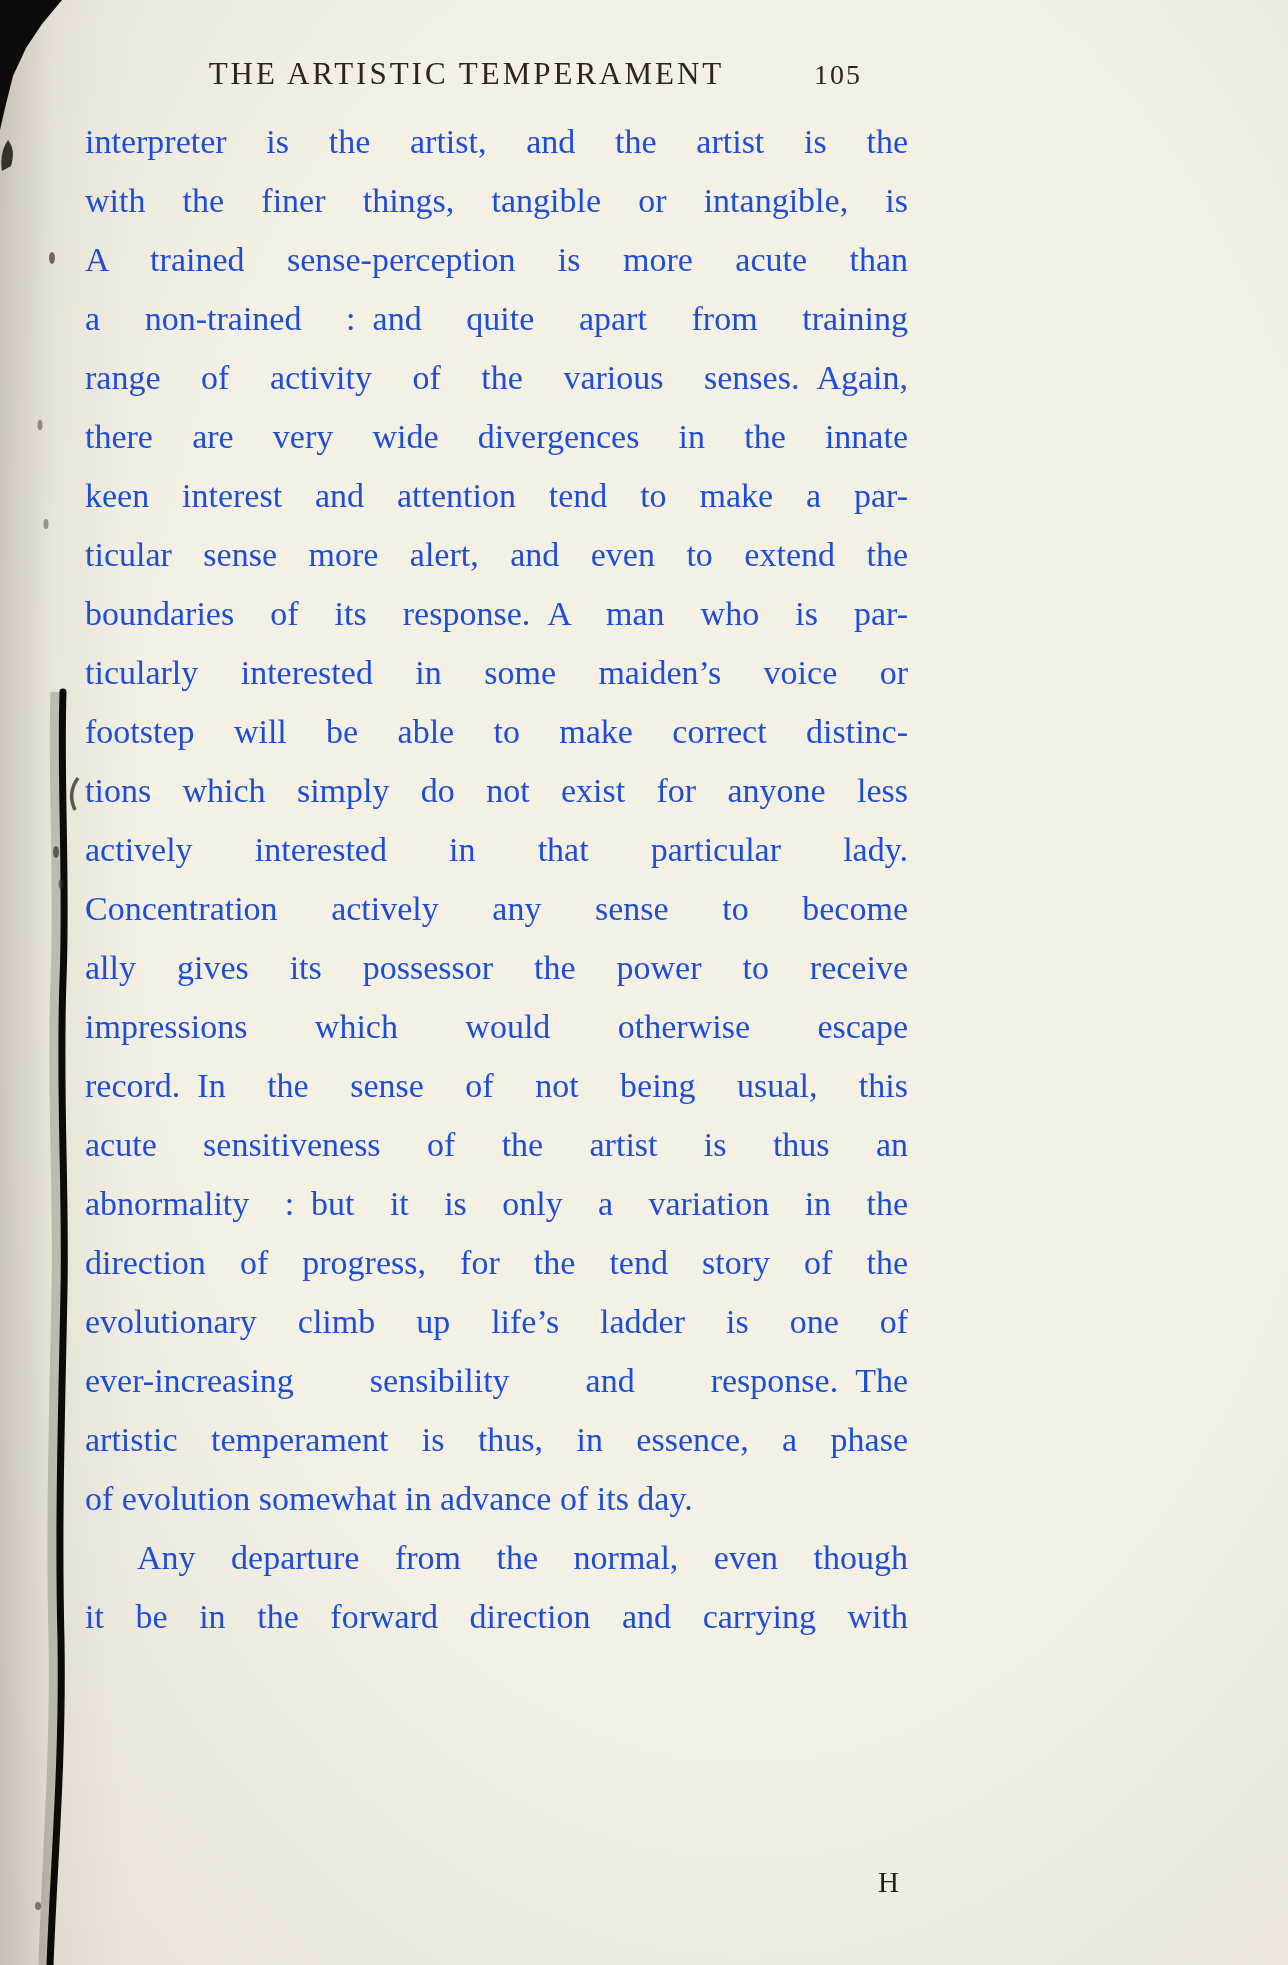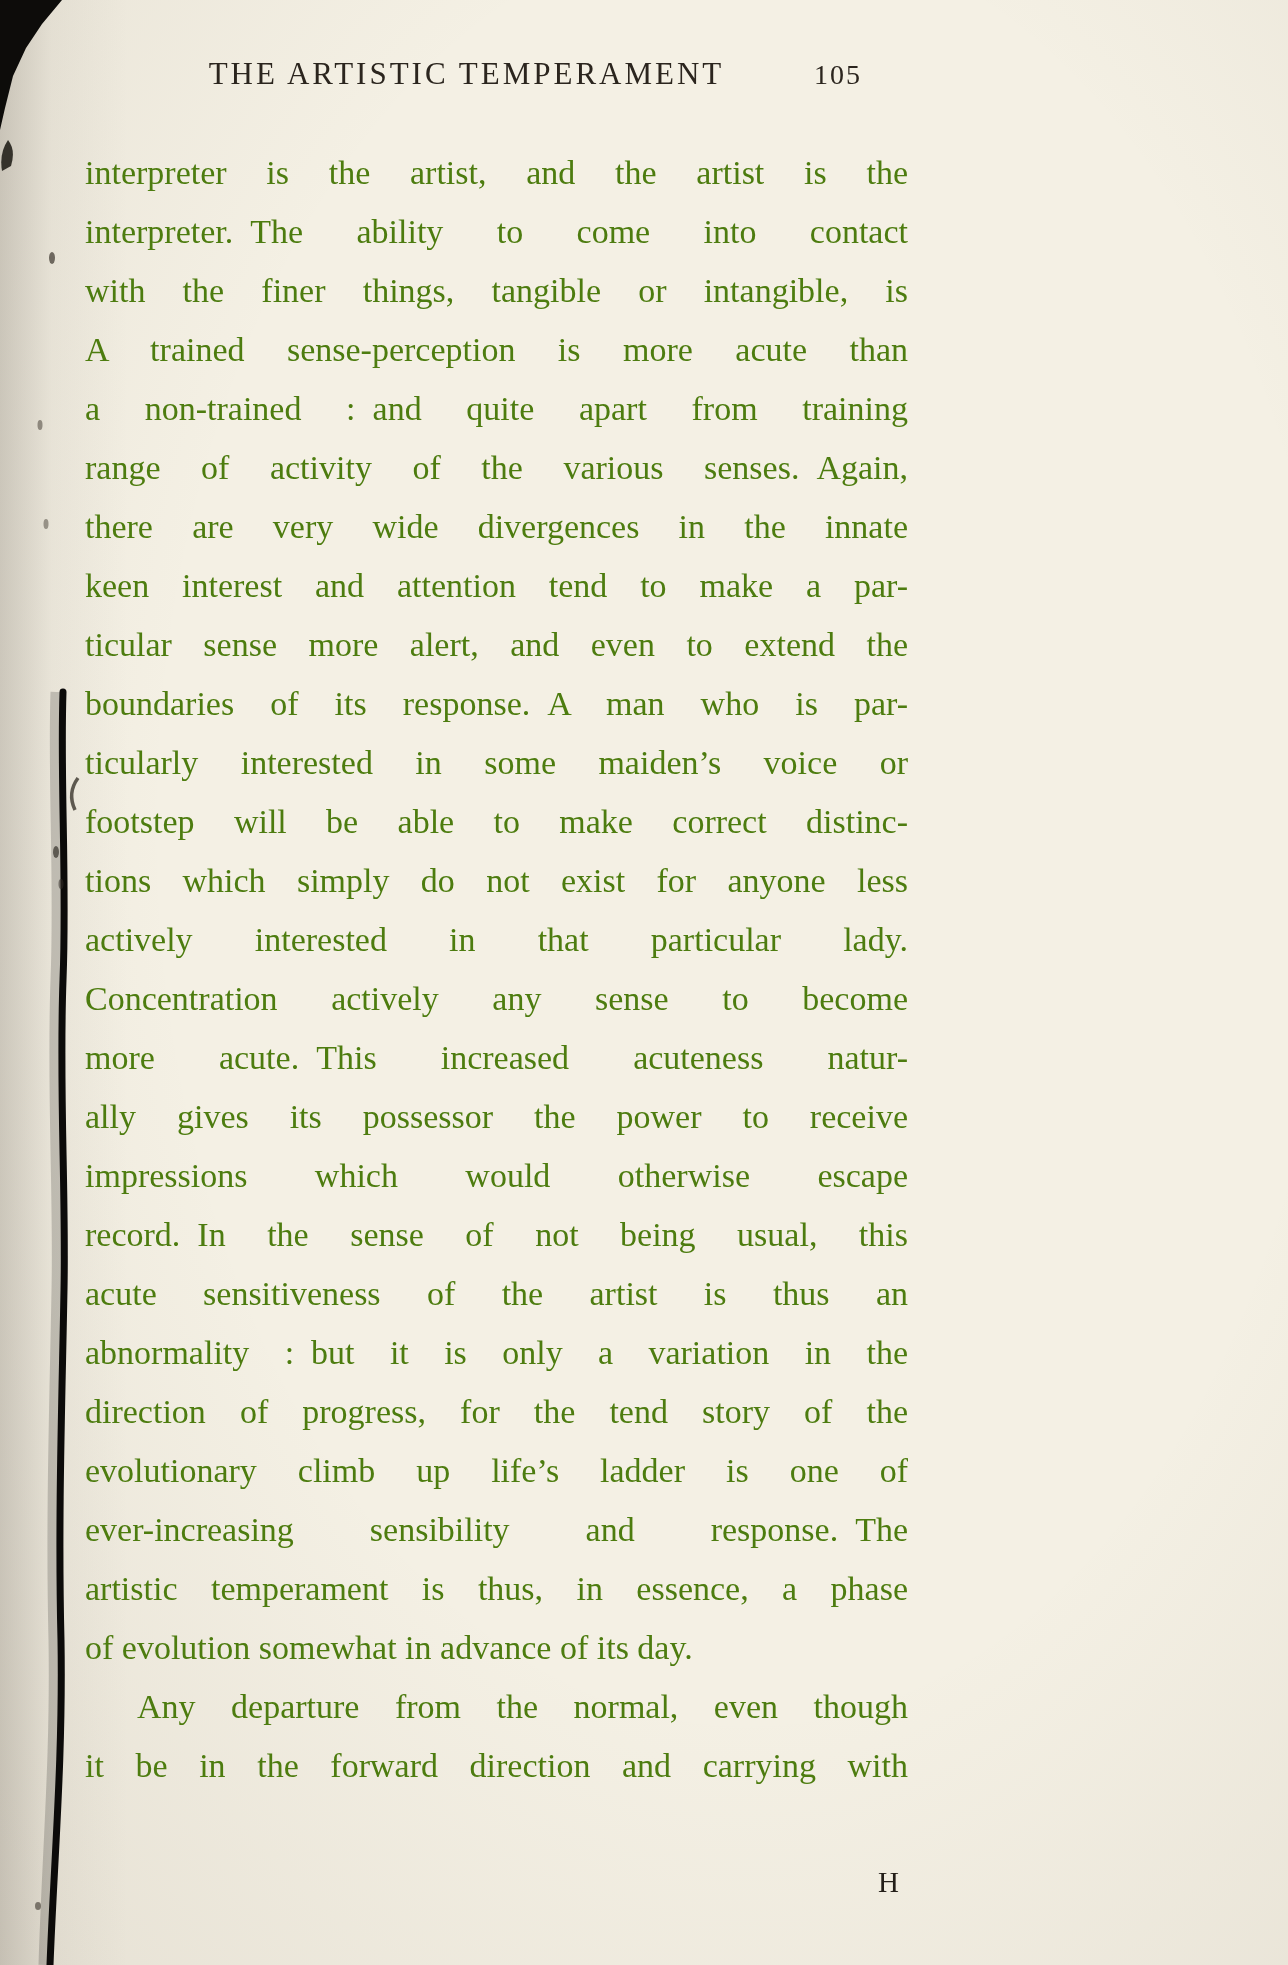--- a/index.html
+++ b/index.html
@@ -51,26 +51,26 @@
     position: absolute;
     right: 46px;
     top: 3px;
     font-size: 28px;
     letter-spacing: 2px;
     color: #2b251e;
   }
 
   .text-block {
     position: absolute;
-    top: 143px;
+    top: 112px;
     left: 85px;
     width: 823px;
     font-size: 34px;
     line-height: 59px;
-    color: #4d7c0f;
+    color: #1d4ed8;
   }
   .line {
     height: 59px;
     text-align: justify;
     text-align-last: justify;
     overflow: hidden;
   }
   .line.para-end {
     text-align-last: left;
   }
@@ -108,35 +108,33 @@
     <ellipse cx="38" cy="1906" rx="3" ry="4" fill="#3a342c" opacity="0.6"></ellipse>
   </svg>
 
   <div class="header">
     <span class="header-title">THE ARTISTIC TEMPERAMENT</span>
     <span class="page-number">105</span>
   </div>
 
   <div class="text-block">
     <div class="line">interpreter is the artist, and the artist is the</div>
-    <div class="line">interpreter. The ability to come into contact</div>
     <div class="line">with the finer things, tangible or intangible, is</div>
     <div class="line">A trained sense-perception is more acute than</div>
     <div class="line">a non-trained : and quite apart from training</div>
     <div class="line">range of activity of the various senses. Again,</div>
     <div class="line">there are very wide divergences in the innate</div>
     <div class="line">keen interest and attention tend to make a par-</div>
     <div class="line">ticular sense more alert, and even to extend the</div>
     <div class="line">boundaries of its response. A man who is par-</div>
     <div class="line">ticularly interested in some maiden’s voice or</div>
     <div class="line">footstep will be able to make correct distinc-</div>
     <div class="line">tions which simply do not exist for anyone less</div>
     <div class="line">actively interested in that particular lady.</div>
     <div class="line">Concentration actively any sense to become</div>
-    <div class="line">more acute. This increased acuteness natur-</div>
     <div class="line">ally gives its possessor the power to receive</div>
     <div class="line">impressions which would otherwise escape</div>
     <div class="line">record. In the sense of not being usual, this</div>
     <div class="line">acute sensitiveness of the artist is thus an</div>
     <div class="line">abnormality : but it is only a variation in the</div>
     <div class="line">direction of progress, for the tend story of the</div>
     <div class="line">evolutionary climb up life’s ladder is one of</div>
     <div class="line">ever-increasing sensibility and response. The</div>
     <div class="line">artistic temperament is thus, in essence, a phase</div>
     <div class="line para-end">of evolution somewhat in advance of its day.</div>

